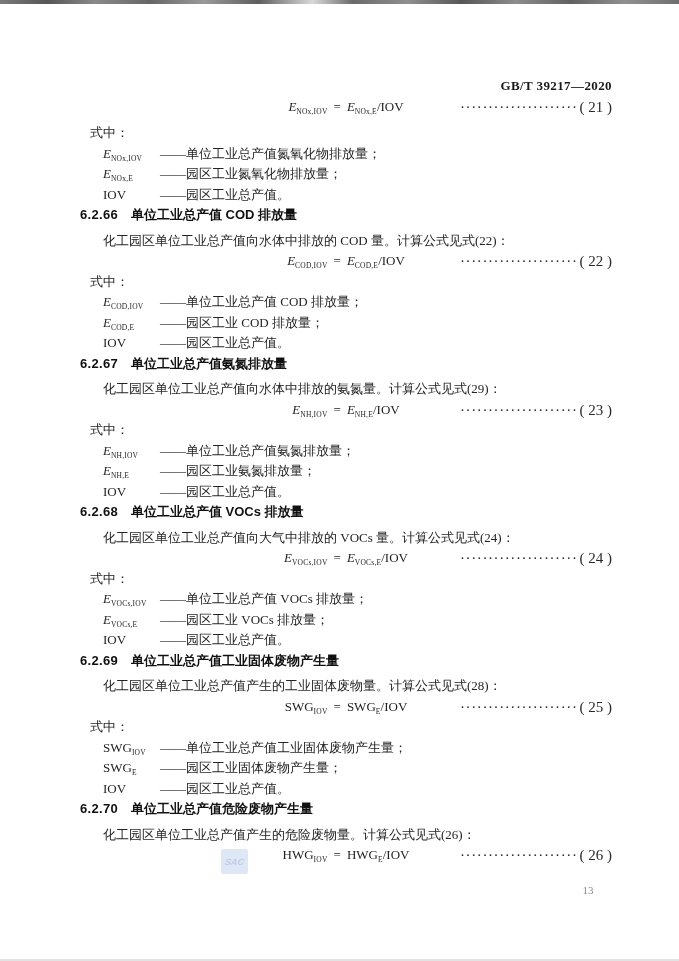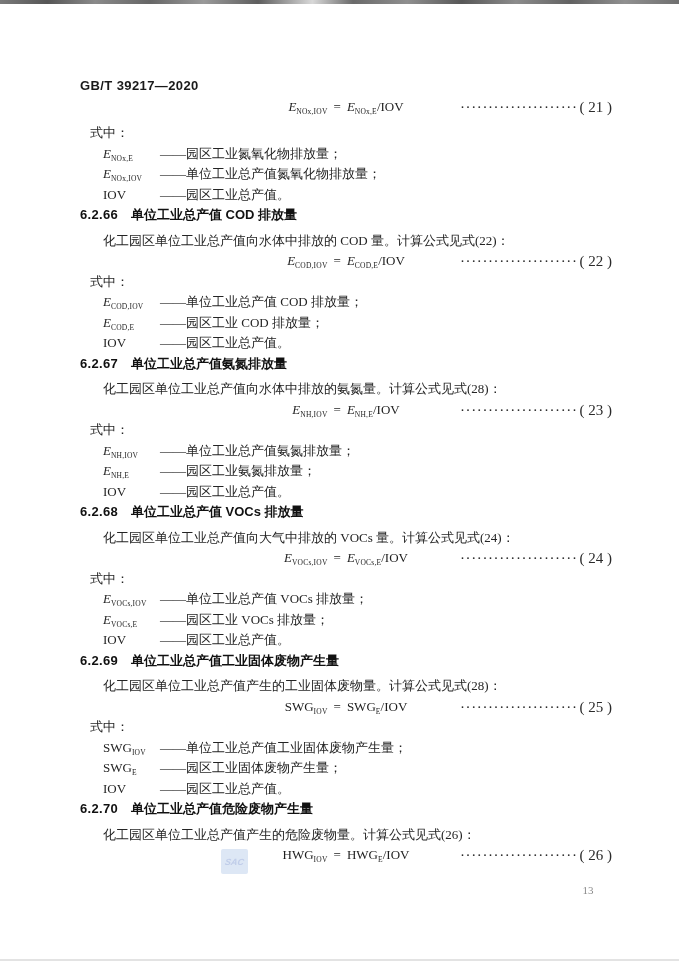--- a/index.html
+++ b/index.html
@@ -16,21 +16,22 @@
     background:linear-gradient(90deg,#7a7a7a 0%,#565656 7%,#8a8a8a 14%,#666 22%,#9a9a9a 30%,#5e5e5e 38%,#d8d8d8 46%,#6a6a6a 52%,#8f8f8f 60%,#575757 68%,#8c8c8c 76%,#626262 84%,#909090 92%,#6f6f6f 100%);
   }
   .scan-band-bottom {
     position:absolute; bottom:0; left:0; width:679px; height:2px;
     background:#e3e3e3;
   }
   .page-content {
     position:absolute; left:80px; top:76px; width:532px;
   }
   .header-row {
-    font-family:Liberation Sans, sans-serif;
+    text-align:right;
+    font-family:Liberation Serif, serif;
     font-weight:bold; font-size:13px; letter-spacing:0.4px;
     color:#1a1a1a;
     height:20.5px; line-height:20.5px;
   }
   .line { height:20.5px; line-height:20.5px; font-size:13px; }
   .formula-row { position:relative; text-align:center; }
   .feq { font-size:13px; color:#1e1e1e; }
   .sym { font-family:"Liberation Serif", serif; }
   .it { font-style:italic; }
   sub { font-size:7.5px; letter-spacing:0.2px; vertical-align:-2.5px; }
@@ -76,41 +77,41 @@
 <div class="page-content">
 
   <div class="header-row">GB/T 39217—2020</div>
 
   <div class="sec">
     <div class="formula-row line mt8">
       <span class="feq"><span class="sym it">E</span><sub>NOx,IOV</sub><span class="eqsign">=</span><span class="sym it">E</span><sub>NOx,E</sub><span>/IOV</span></span>
       <span class="leader"><span class="dots">·····················</span><span class="eqnum">( 21 )</span></span>
     </div>
     <div class="where line mt6">式中：</div>
+    <div class="def-row line"><span class="def-sym"><span class="sym it">E</span><sub>NOx,IOV</sub></span><span>——单位工业总产值氮氧化物排放量；</span></div>
     <div class="def-row line"><span class="def-sym"><span class="sym it">E</span><sub>NOx,E</sub></span><span>——园区工业氮氧化物排放量；</span></div>
-    <div class="def-row line"><span class="def-sym"><span class="sym it">E</span><sub>NOx,IOV</sub></span><span>——单位工业总产值氮氧化物排放量；</span></div>
     <div class="def-row line"><span class="def-sym"><span class="sym">IOV</span><sub></sub></span><span>——园区工业总产值。</span></div>
   </div>
 
   <div class="sec">
     <div class="sec-heading line"><span class="sec-num">6.2.66</span><span>单位工业总产值 COD 排放量</span></div>
     <div class="para line">化工园区单位工业总产值向水体中排放的 COD 量。计算公式见式(22)：</div>
     <div class="formula-row line">
       <span class="feq"><span class="sym it">E</span><sub>COD,IOV</sub><span class="eqsign">=</span><span class="sym it">E</span><sub>COD,E</sub><span>/IOV</span></span>
       <span class="leader"><span class="dots">·····················</span><span class="eqnum">( 22 )</span></span>
     </div>
     <div class="where line">式中：</div>
     <div class="def-row line"><span class="def-sym"><span class="sym it">E</span><sub>COD,IOV</sub></span><span>——单位工业总产值 COD 排放量；</span></div>
     <div class="def-row line"><span class="def-sym"><span class="sym it">E</span><sub>COD,E</sub></span><span>——园区工业 COD 排放量；</span></div>
     <div class="def-row line"><span class="def-sym"><span class="sym">IOV</span><sub></sub></span><span>——园区工业总产值。</span></div>
   </div>
 
   <div class="sec">
     <div class="sec-heading line"><span class="sec-num">6.2.67</span><span>单位工业总产值氨氮排放量</span></div>
-    <div class="para line">化工园区单位工业总产值向水体中排放的氨氮量。计算公式见式(28)：</div>
+    <div class="para line">化工园区单位工业总产值向水体中排放的氨氮量。计算公式见式(29)：</div>
     <div class="formula-row line">
       <span class="feq"><span class="sym it">E</span><sub>NH,IOV</sub><span class="eqsign">=</span><span class="sym it">E</span><sub>NH,E</sub><span>/IOV</span></span>
       <span class="leader"><span class="dots">·····················</span><span class="eqnum">( 23 )</span></span>
     </div>
     <div class="where line">式中：</div>
     <div class="def-row line"><span class="def-sym"><span class="sym it">E</span><sub>NH,IOV</sub></span><span>——单位工业总产值氨氮排放量；</span></div>
     <div class="def-row line"><span class="def-sym"><span class="sym it">E</span><sub>NH,E</sub></span><span>——园区工业氨氮排放量；</span></div>
     <div class="def-row line"><span class="def-sym"><span class="sym">IOV</span><sub></sub></span><span>——园区工业总产值。</span></div>
   </div>
 

